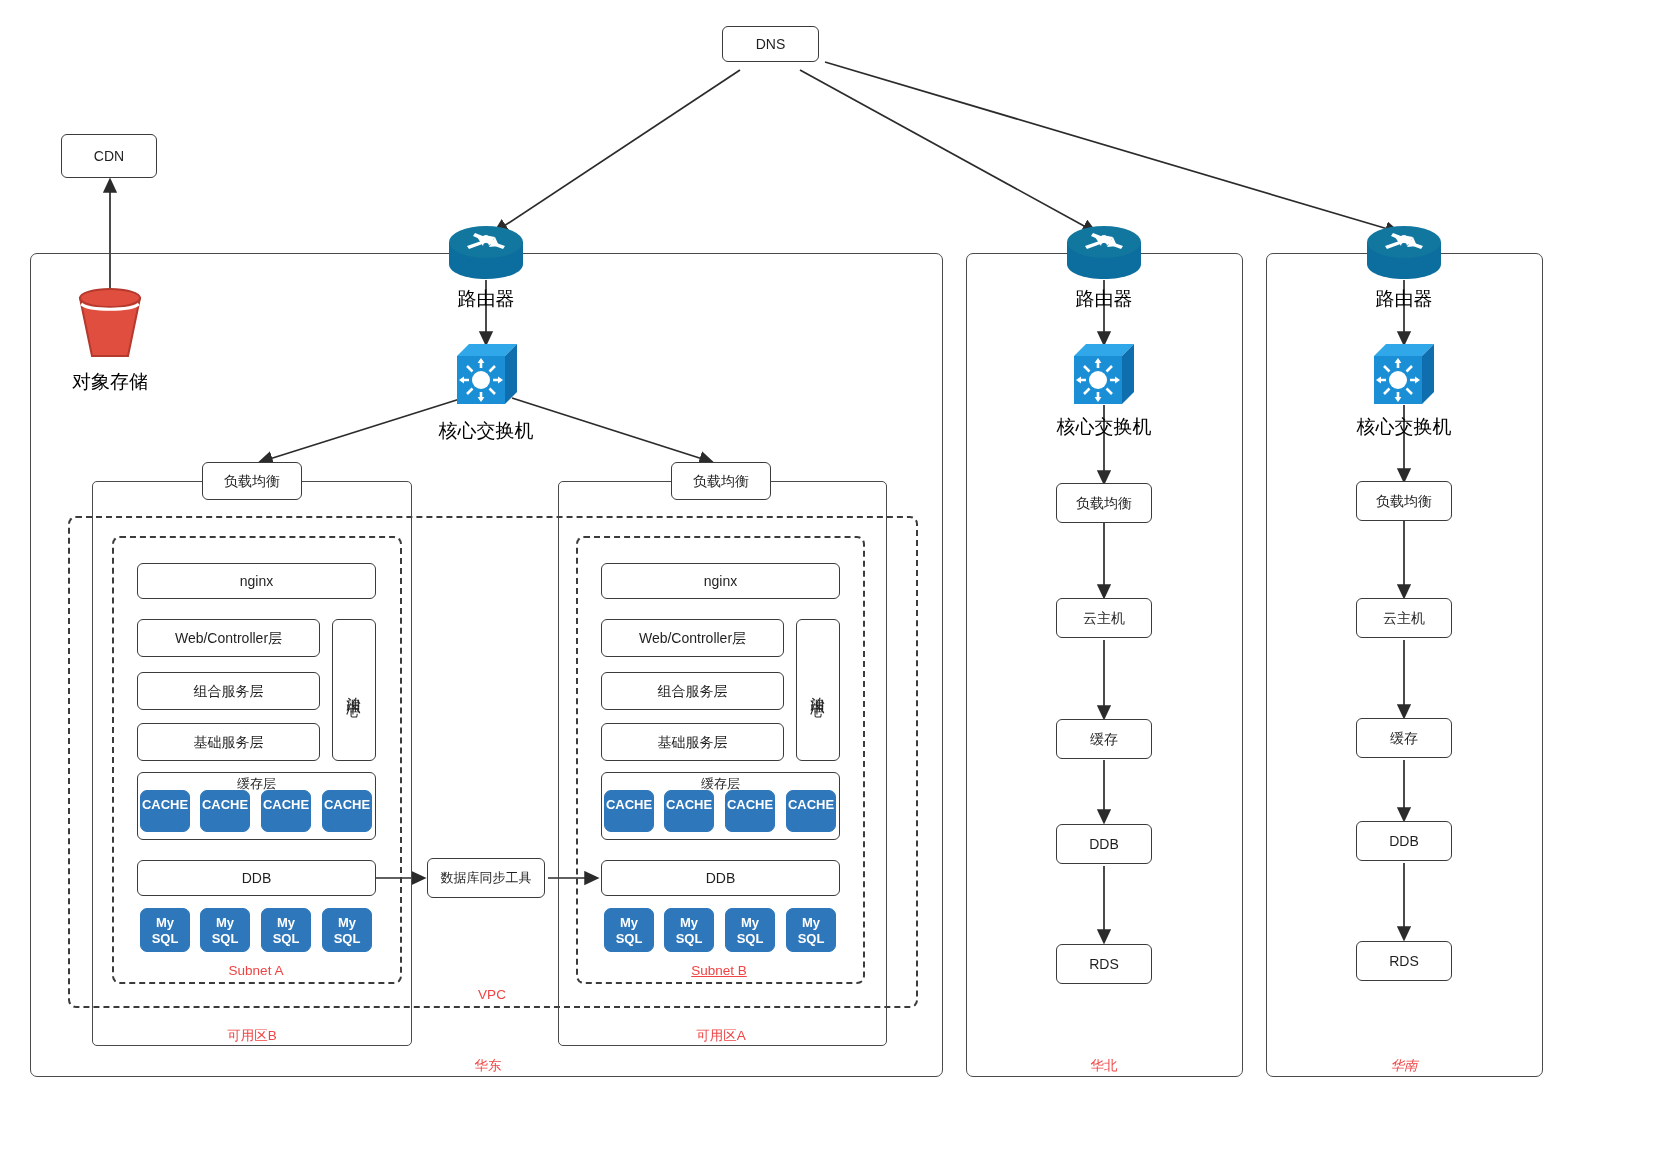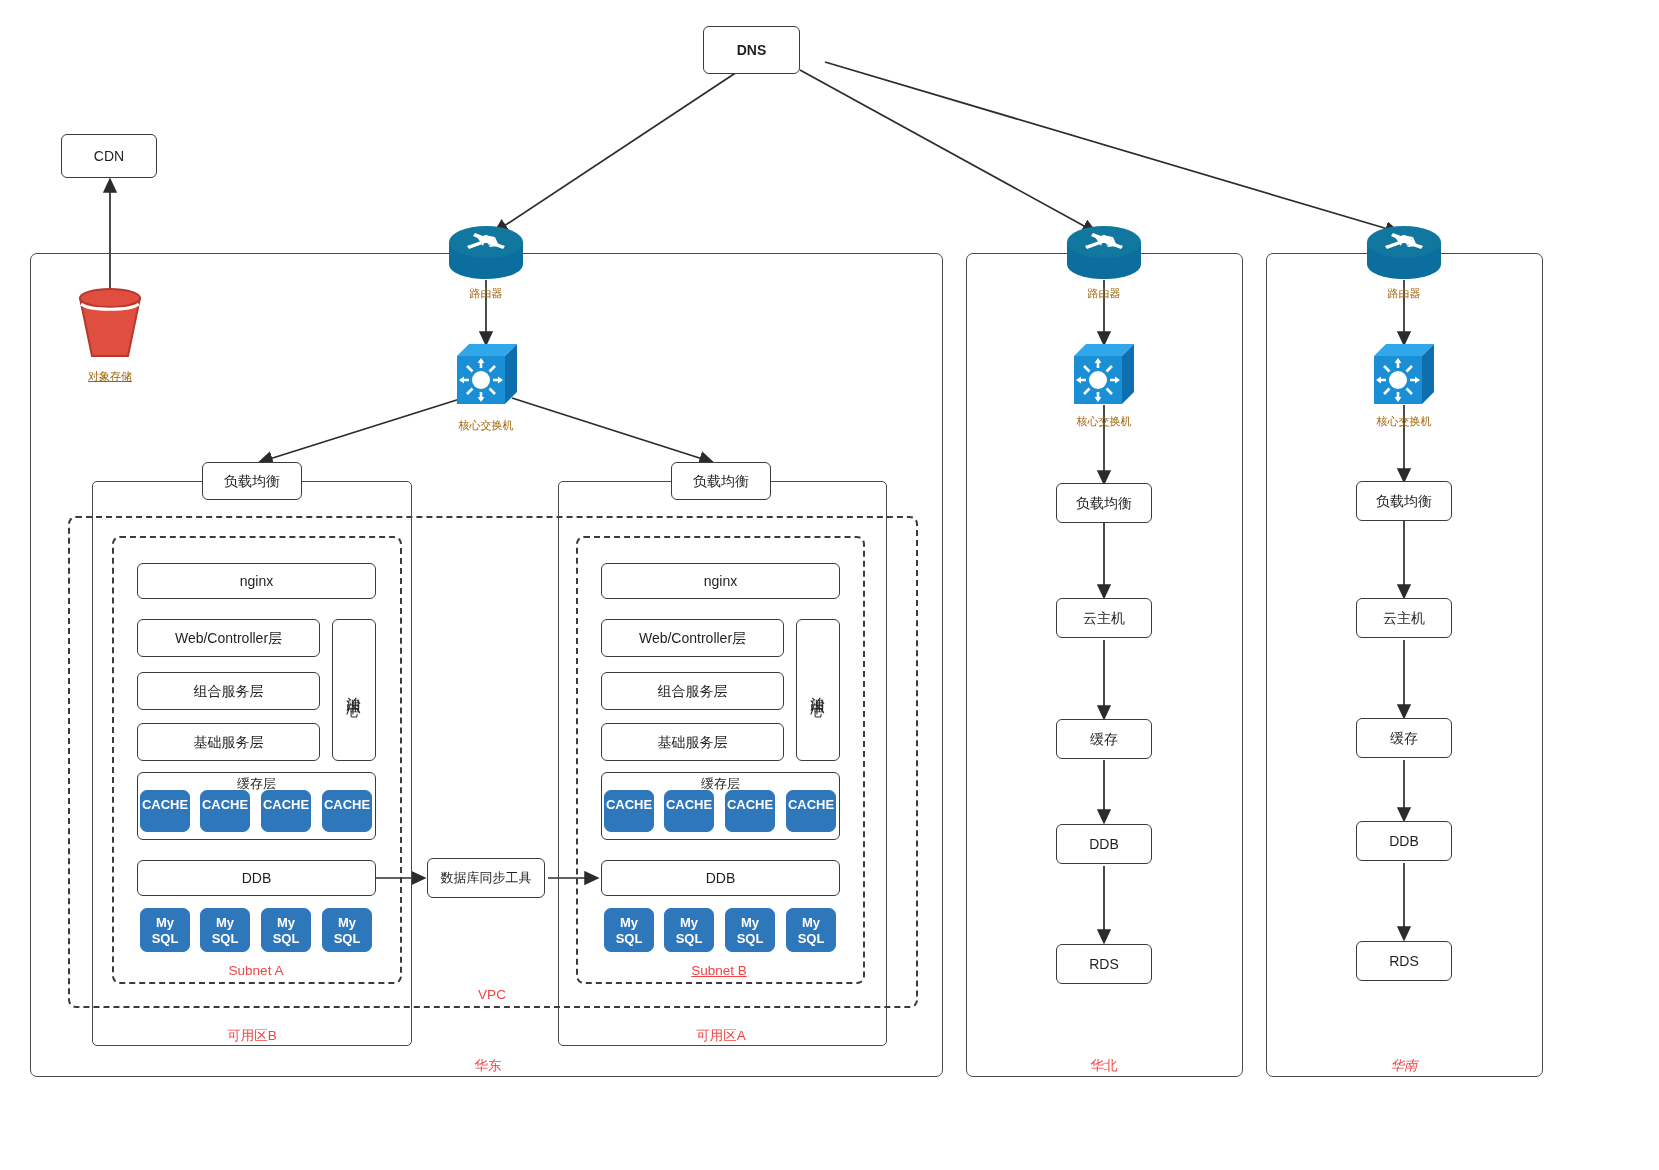--- a/index.html
+++ b/index.html
@@ -19,21 +19,21 @@
   }
   .plain{
     position:absolute;box-sizing:border-box;
     border:1.4px solid #4a4a4a;border-radius:5px;background:transparent;
   }
   .dashbox{
     position:absolute;box-sizing:border-box;
     border:2px dashed #3b3b3b;border-radius:8px;background:transparent;
   }
   .lbl{
-    position:absolute;color:#a16207;font-size:11px;
+    position:absolute;color:#000000;font-size:19px;
     text-align:center;white-space:nowrap;
     transform:translateX(-50%);
   }
   .blue{
     background:#2f77bb;border:1px solid #2f77bb;border-radius:7px;
     color:#ffffff;font-weight:bold;font-size:13px;
     align-items:flex-start;padding-top:6px;
   }
   .vert{
     writing-mode:vertical-rl;text-orientation:upright;
@@ -79,36 +79,36 @@
 
       <path d="M1404,280 L1404,344" marker-end="url(#ah)"></path>
       <path d="M1404,405 L1404,481" marker-end="url(#ah)"></path>
       <path d="M1404,521 L1404,597" marker-end="url(#ah)"></path>
       <path d="M1404,640 L1404,717" marker-end="url(#ah)"></path>
       <path d="M1404,760 L1404,820" marker-end="url(#ah)"></path>
       <path d="M1404,863 L1404,939" marker-end="url(#ah)"></path>
     </g>
   </svg>
 
-  <div class="box" style="left:703px;top:26px;width:97px;height:48px;font-weight:bold;">
+  <div class="box" style="left:722px;top:26px;width:97px;height:36px;">
     <span>DNS</span>
   </div>
 
   <div class="box" style="left:61px;top:134px;width:96px;height:44px;">
     <span>CDN</span>
   </div>
 
   <div class="icon-wrap" style="left:74px;top:284px;width:72px;height:76px;">
     <svg width="72" height="76" viewBox="0 0 72 76">
       <path d="M6,14 L18,72 L54,72 L66,14 Z" fill="#e04e3f" stroke="#b5392c" stroke-width="2"></path>
       <ellipse cx="36" cy="14" rx="30" ry="9" fill="#e04e3f" stroke="#b5392c" stroke-width="2"></ellipse>
       <path d="M7.2,20 C16,27 56,27 64.8,20" stroke="#ffffff" stroke-width="3" fill="none"></path>
     </svg>
   </div>
-  <div class="lbl" style="left:110px;top:369px;text-decoration:underline;">对象存储</div>
+  <div class="lbl" style="left:110px;top:369px;">对象存储</div>
 
   <div class="region" style="left:30px;top:253px;width:913px;height:824px;"></div>
   <div class="grp-title" style="left:488px;top:1057px;text-align:center;">华东</div>
 
   <div class="region" style="left:966px;top:253px;width:277px;height:824px;"></div>
   <div class="grp-title" style="left:1104px;top:1057px;">华北</div>
 
   <div class="region" style="left:1266px;top:253px;width:277px;height:824px;"></div>
   <div class="grp-title" style="left:1404px;top:1057px;font-style:italic;">华南</div>
 

